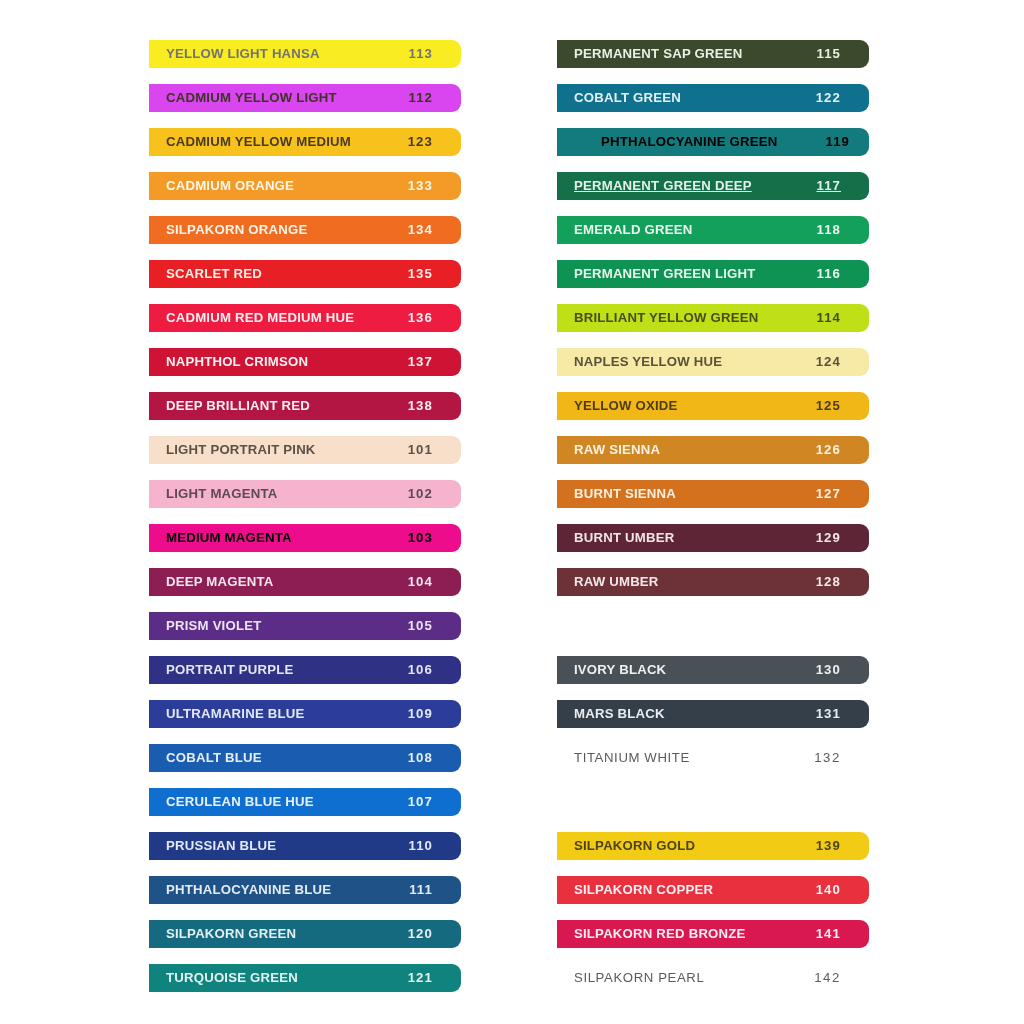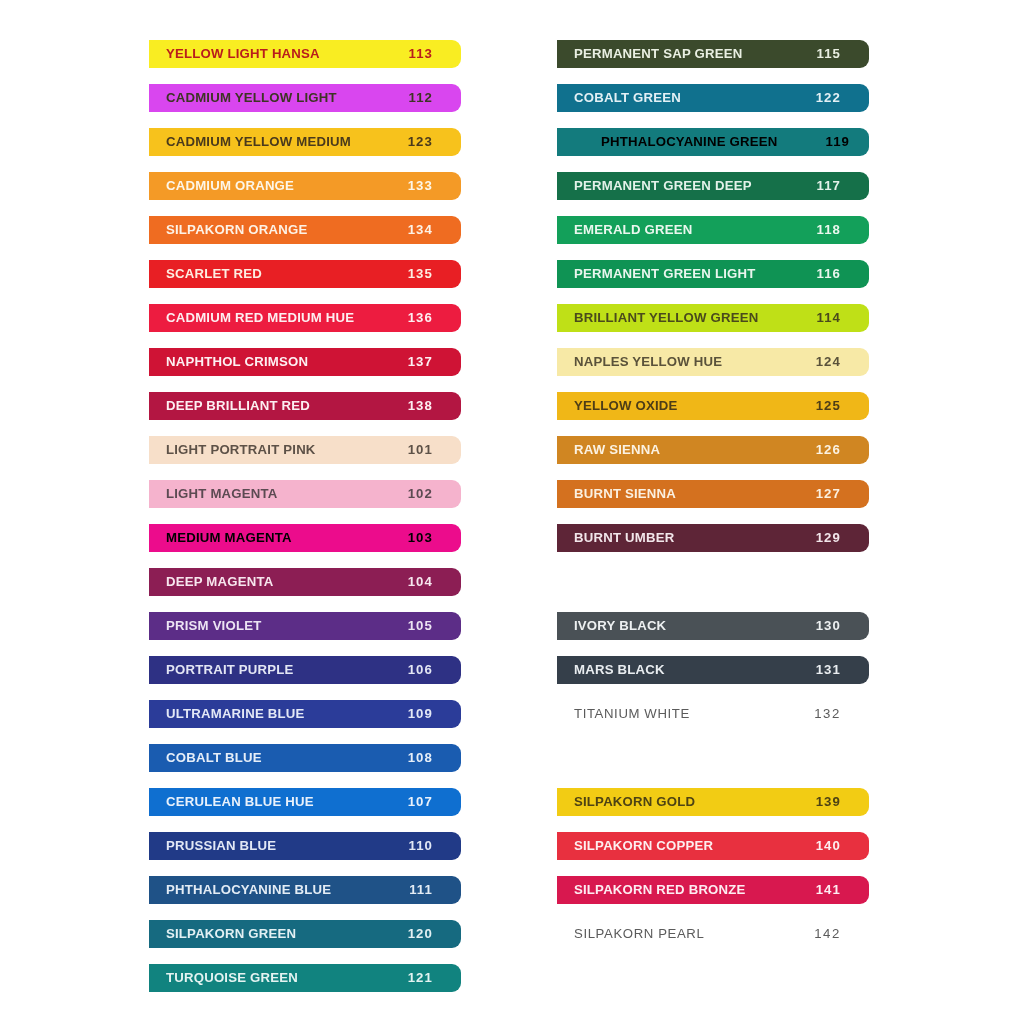--- a/index.html
+++ b/index.html
@@ -83,21 +83,21 @@
   .swatch-bar.is-plain .swatch-code {
     letter-spacing: 1.6px;
   }
 </style>
 </head>
 <body>
 
 <div id="chart-page">
   <div class="column" id="column-left">
       <div class="swatch-row">
-        <div class="swatch-bar" style="background: rgb(249, 237, 34); color: #b91c1c;">
+        <div class="swatch-bar" style="background: rgb(249, 237, 34); color: #737373;">
           <span class="swatch-name">YELLOW LIGHT HANSA</span>
           <span class="swatch-code">113</span>
         </div>
       </div>
       <div class="swatch-row">
         <div class="swatch-bar" style="background: #d946ef; color: rgb(61, 53, 36);">
           <span class="swatch-name">CADMIUM YELLOW LIGHT</span>
           <span class="swatch-code">112</span>
         </div>
       </div>
@@ -235,21 +235,21 @@
           <span class="swatch-code">122</span>
         </div>
       </div>
       <div class="swatch-row">
         <div class="swatch-bar" style="background: rgb(19, 123, 125); color: #000000; padding-left: 44px;">
           <span class="swatch-name">PHTHALOCYANINE GREEN</span>
           <span class="swatch-code">119</span>
         </div>
       </div>
       <div class="swatch-row">
-        <div class="swatch-bar" style="background: rgb(21, 112, 73); color: rgb(227, 241, 233);">
+        <div class="swatch-bar" style="background: rgb(21, 112, 73); color: rgb(227, 241, 233); text-decoration: underline;">
           <span class="swatch-name">PERMANENT GREEN DEEP</span>
           <span class="swatch-code">117</span>
         </div>
       </div>
       <div class="swatch-row">
         <div class="swatch-bar" style="background: rgb(19, 160, 90); color: rgb(234, 247, 238);">
           <span class="swatch-name">EMERALD GREEN</span>
           <span class="swatch-code">118</span>
         </div>
       </div>
@@ -288,20 +288,26 @@
           <span class="swatch-name">BURNT SIENNA</span>
           <span class="swatch-code">127</span>
         </div>
       </div>
       <div class="swatch-row">
         <div class="swatch-bar" style="background: rgb(94, 37, 55); color: rgb(242, 230, 234);">
           <span class="swatch-name">BURNT UMBER</span>
           <span class="swatch-code">129</span>
         </div>
       </div>
+      <div class="swatch-row">
+        <div class="swatch-bar" style="background: rgb(109, 50, 55); color: rgb(243, 232, 233);">
+          <span class="swatch-name">RAW UMBER</span>
+          <span class="swatch-code">128</span>
+        </div>
+      </div>
       <div class="swatch-row is-spacer"></div>
       <div class="swatch-row">
         <div class="swatch-bar" style="background: rgb(74, 81, 86); color: rgb(237, 240, 241);">
           <span class="swatch-name">IVORY BLACK</span>
           <span class="swatch-code">130</span>
         </div>
       </div>
       <div class="swatch-row">
         <div class="swatch-bar" style="background: rgb(53, 63, 74); color: rgb(233, 237, 240);">
           <span class="swatch-name">MARS BLACK</span>

